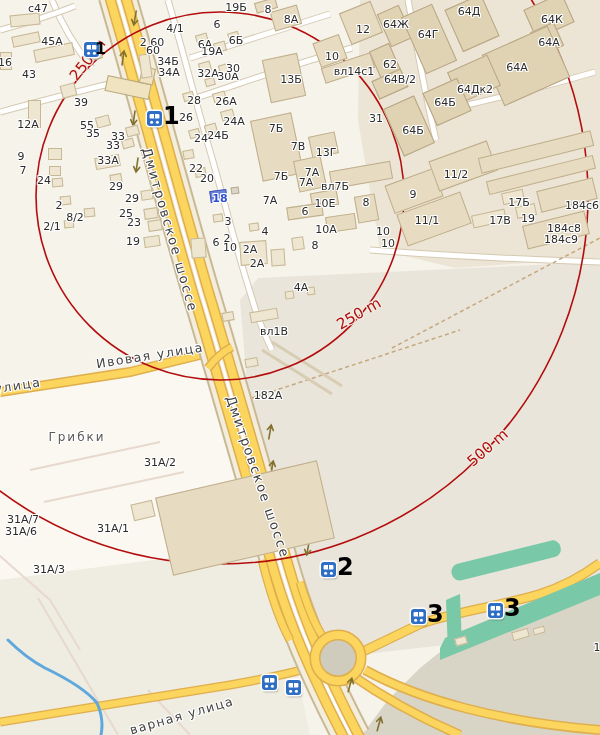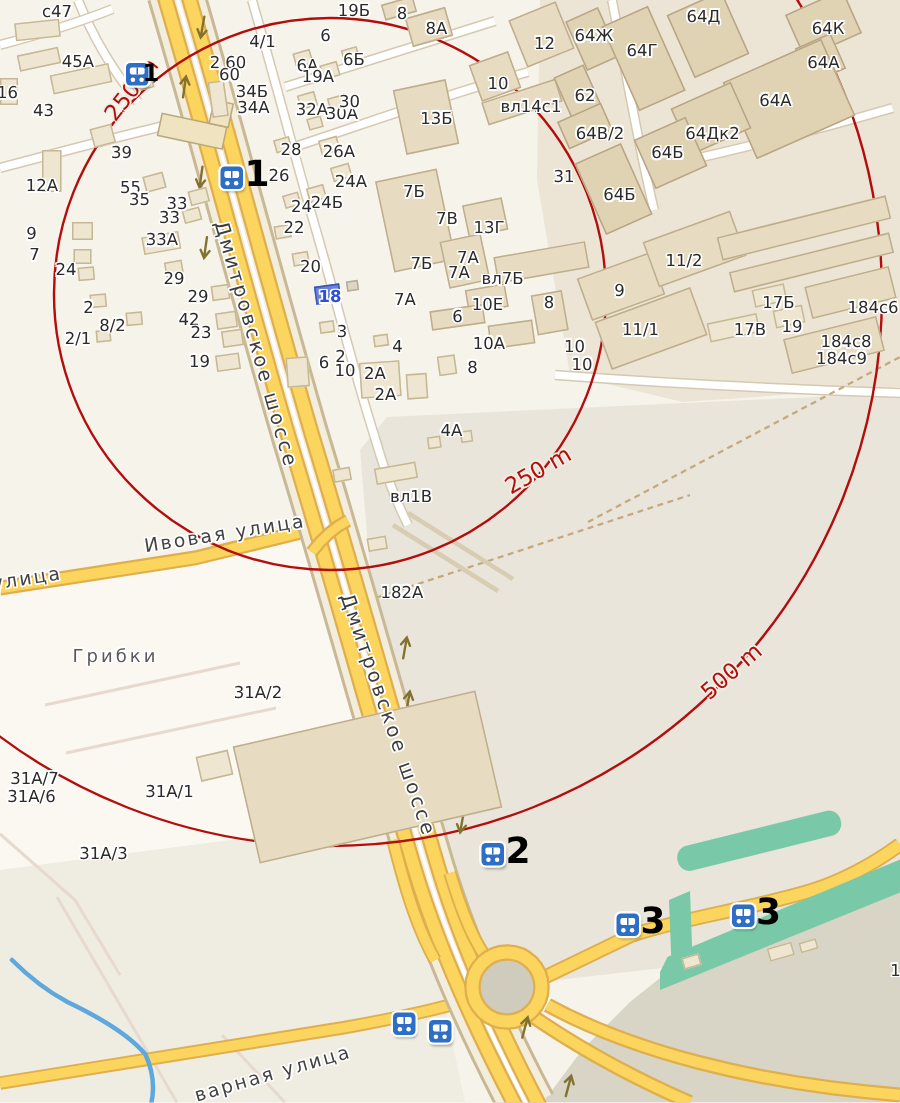--- a/index.html
+++ b/index.html
@@ -294,21 +294,21 @@
       <div class="lbl" style="left: 108px; top: 160px;"><span>33А</span></div>
       <div class="lbl" style="left: 28px; top: 124px;"><span>12А</span></div>
       <div class="lbl" style="left: 21px; top: 156px;"><span>9</span></div>
       <div class="lbl" style="left: 23px; top: 170px;"><span>7</span></div>
       <div class="lbl" style="left: 44px; top: 180px;"><span>24</span></div>
       <div class="lbl" style="left: 59px; top: 205px;"><span>2</span></div>
       <div class="lbl" style="left: 75px; top: 217px;"><span>8/2</span></div>
       <div class="lbl" style="left: 52px; top: 226px;"><span>2/1</span></div>
       <div class="lbl" style="left: 116px; top: 186px;"><span>29</span></div>
       <div class="lbl" style="left: 132px; top: 198px;"><span>29</span></div>
-      <div class="lbl" style="left: 126px; top: 213px;"><span>42</span></div>
+      <div class="lbl" style="left: 126px; top: 213px;"><span>25</span></div>
       <div class="lbl" style="left: 134px; top: 222px;"><span>23</span></div>
       <div class="lbl" style="left: 133px; top: 241px;"><span>19</span></div>
       <div class="lbl" style="left: 152px; top: 42px;"><span>2 60</span></div>
       <div class="lbl" style="left: 153px; top: 50px;"><span>60</span></div>
       <div class="lbl" style="left: 175px; top: 28px;"><span>4/1</span></div>
       <div class="lbl" style="left: 168px; top: 61px;"><span>34Б</span></div>
       <div class="lbl" style="left: 169px; top: 72px;"><span>34А</span></div>
       <div class="lbl" style="left: 217px; top: 24px;"><span>6</span></div>
       <div class="lbl" style="left: 236px; top: 7px;"><span>19Б</span></div>
       <div class="lbl" style="left: 268px; top: 9px;"><span>8</span></div>
@@ -322,21 +322,21 @@
       <div class="lbl" style="left: 212px; top: 51px; text-align: right;"><span>19А</span></div>
       <div class="lbl" style="left: 208px; top: 73px;"><span>32А</span></div>
       <div class="lbl" style="left: 228px; top: 76px;"><span>30А</span></div>
       <div class="lbl" style="left: 215px; top: 68px; padding-left: 36px;"><span>30</span></div>
       <div class="lbl" style="left: 194px; top: 100px;"><span>28</span></div>
       <div class="lbl" style="left: 226px; top: 101px;"><span>26А</span></div>
       <div class="lbl" style="left: 186px; top: 117px;"><span>26</span></div>
       <div class="lbl" style="left: 234px; top: 121px;"><span>24А</span></div>
       <div class="lbl" style="left: 218px; top: 135px;"><span>24Б</span></div>
       <div class="lbl" style="left: 201px; top: 138px;"><span>24</span></div>
-      <div class="lbl" style="left: 196px; top: 152px;"><span>22</span></div>
+      <div class="lbl" style="left: 196px; top: 168px;"><span>22</span></div>
       <div class="lbl" style="left: 207px; top: 178px;"><span>20</span></div>
       <div class="lbl blue" style="left: 220px; top: 198px;"><span>18</span></div>
       <div class="lbl" style="left: 276px; top: 128px;"><span>7Б</span></div>
       <div class="lbl" style="left: 298px; top: 146px;"><span>7В</span></div>
       <div class="lbl" style="left: 326px; top: 152px;"><span>13Г</span></div>
       <div class="lbl" style="left: 281px; top: 176px;"><span>7Б</span></div>
       <div class="lbl" style="left: 312px; top: 172px;"><span>7А</span></div>
       <div class="lbl" style="left: 306px; top: 182px;"><span>7А</span></div>
       <div class="lbl" style="left: 335px; top: 186px;"><span>вл7Б</span></div>
       <div class="lbl" style="left: 270px; top: 200px;"><span>7А</span></div>
@@ -361,35 +361,35 @@
       <div class="lbl" style="left: 413px; top: 194px;"><span>9</span></div>
       <div class="lbl" style="left: 456px; top: 174px;"><span>11/2</span></div>
       <div class="lbl" style="left: 427px; top: 220px;"><span>11/1</span></div>
       <div class="lbl" style="left: 396px; top: 24px;"><span>64Ж</span></div>
       <div class="lbl" style="left: 428px; top: 34px;"><span>64Г</span></div>
       <div class="lbl" style="left: 469px; top: 11px;"><span>64Д</span></div>
       <div class="lbl" style="left: 552px; top: 19px;"><span>64К</span></div>
       <div class="lbl" style="left: 549px; top: 42px;"><span>64А</span></div>
       <div class="lbl" style="left: 517px; top: 67px;"><span>64А</span></div>
       <div class="lbl" style="left: 390px; top: 64px;"><span>62</span></div>
-      <div class="lbl" style="left: 400px; top: 89px; text-align: right;"><span>64В/2</span></div>
+      <div class="lbl" style="left: 400px; top: 79px; text-align: right;"><span>64В/2</span></div>
       <div class="lbl" style="left: 475px; top: 89px;"><span>64Дк2</span></div>
       <div class="lbl" style="left: 445px; top: 102px;"><span>64Б</span></div>
       <div class="lbl" style="left: 413px; top: 130px;"><span>64Б</span></div>
       <div class="lbl" style="left: 519px; top: 202px;"><span>17Б</span></div>
       <div class="lbl" style="left: 528px; top: 218px;"><span>19</span></div>
       <div class="lbl" style="left: 500px; top: 220px;"><span>17В</span></div>
       <div class="lbl" style="left: 582px; top: 205px;"><span>184с6</span></div>
       <div class="lbl" style="left: 564px; top: 228px;"><span>184с8</span></div>
       <div class="lbl" style="left: 561px; top: 239px;"><span>184с9</span></div>
-      <div class="lbl" style="left: 172px; top: 462px;"><span>31А/2</span></div>
+      <div class="lbl" style="left: 160px; top: 462px;"><span>31А/2</span></div>
       <div class="lbl" style="left: 23px; top: 519px;"><span>31А/7</span></div>
       <div class="lbl" style="left: 21px; top: 531px;"><span>31А/6</span></div>
       <div class="lbl" style="left: 113px; top: 528px;"><span>31А/1</span></div>
-      <div class="lbl" style="left: 49px; top: 569px; margin-left: 20px;"><span>31А/3</span></div>
+      <div class="lbl" style="left: 49px; top: 569px;"><span>31А/3</span></div>
       <div class="lbl" style="left: 597px; top: 647px;"><span>1</span></div>
       <div class="lbl locality" style="left: 77px; top: 437px;"><span>Грибки</span></div>
       <div class="lbl street" style="left: 150px; top: 356px; --rot: -9deg;"><span>Ивовая улица</span></div>
       <div class="lbl street" style="left: 18px; top: 386px; --rot: -9deg;"><span>улица</span></div>
       <div class="lbl street" style="left: 182px; top: 716px; --rot: -16deg;"><span>варная улица</span></div>
       <div class="lbl hwy" style="left: 170px; top: 230px; --rot: 74deg;"><span>Дмитровское шоссе</span></div>
       <div class="lbl hwy" style="left: 258px; top: 477px; --rot: 71deg;"><span>Дмитровское шоссе</span></div>
       <div class="lbl radius" style="left: 88px; top: 60px; --rot: -52deg;"><span>250 m</span></div>
       <div class="lbl radius" style="left: 359px; top: 314px; --rot: -30deg;"><span>250 m</span></div>
       <div class="lbl radius" style="left: 488px; top: 448px; --rot: -41deg;"><span>500 m</span></div>

